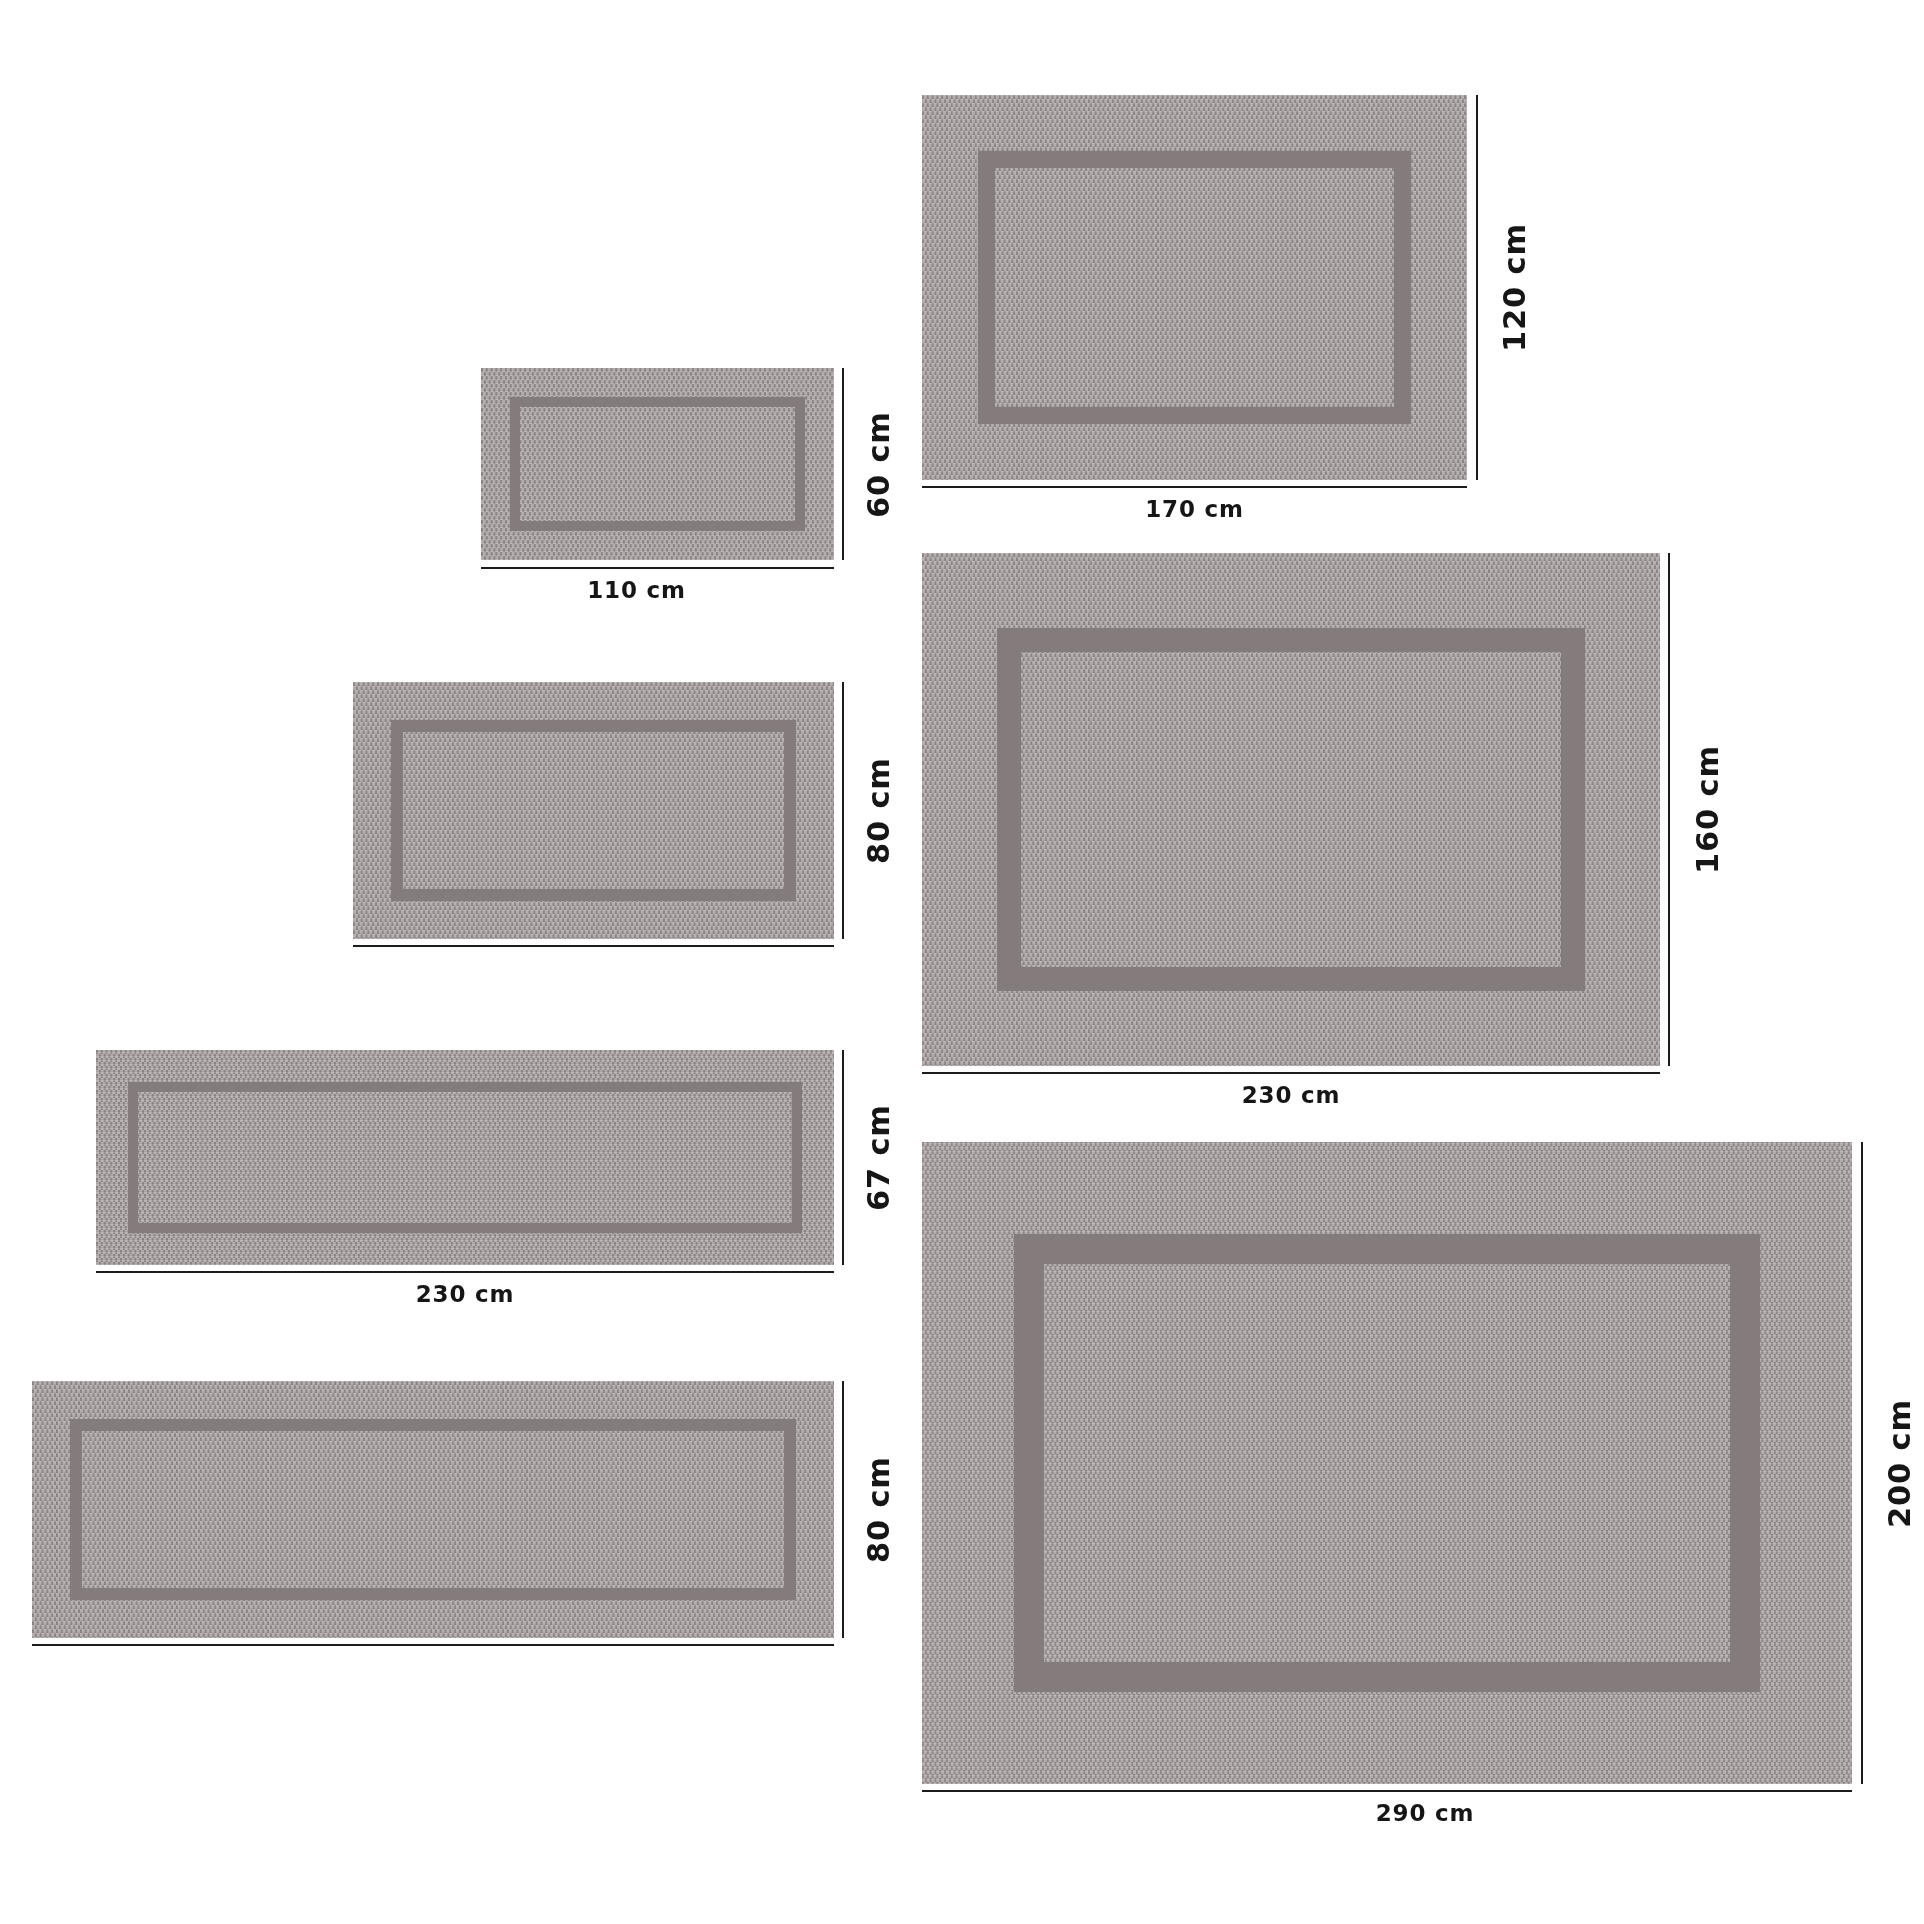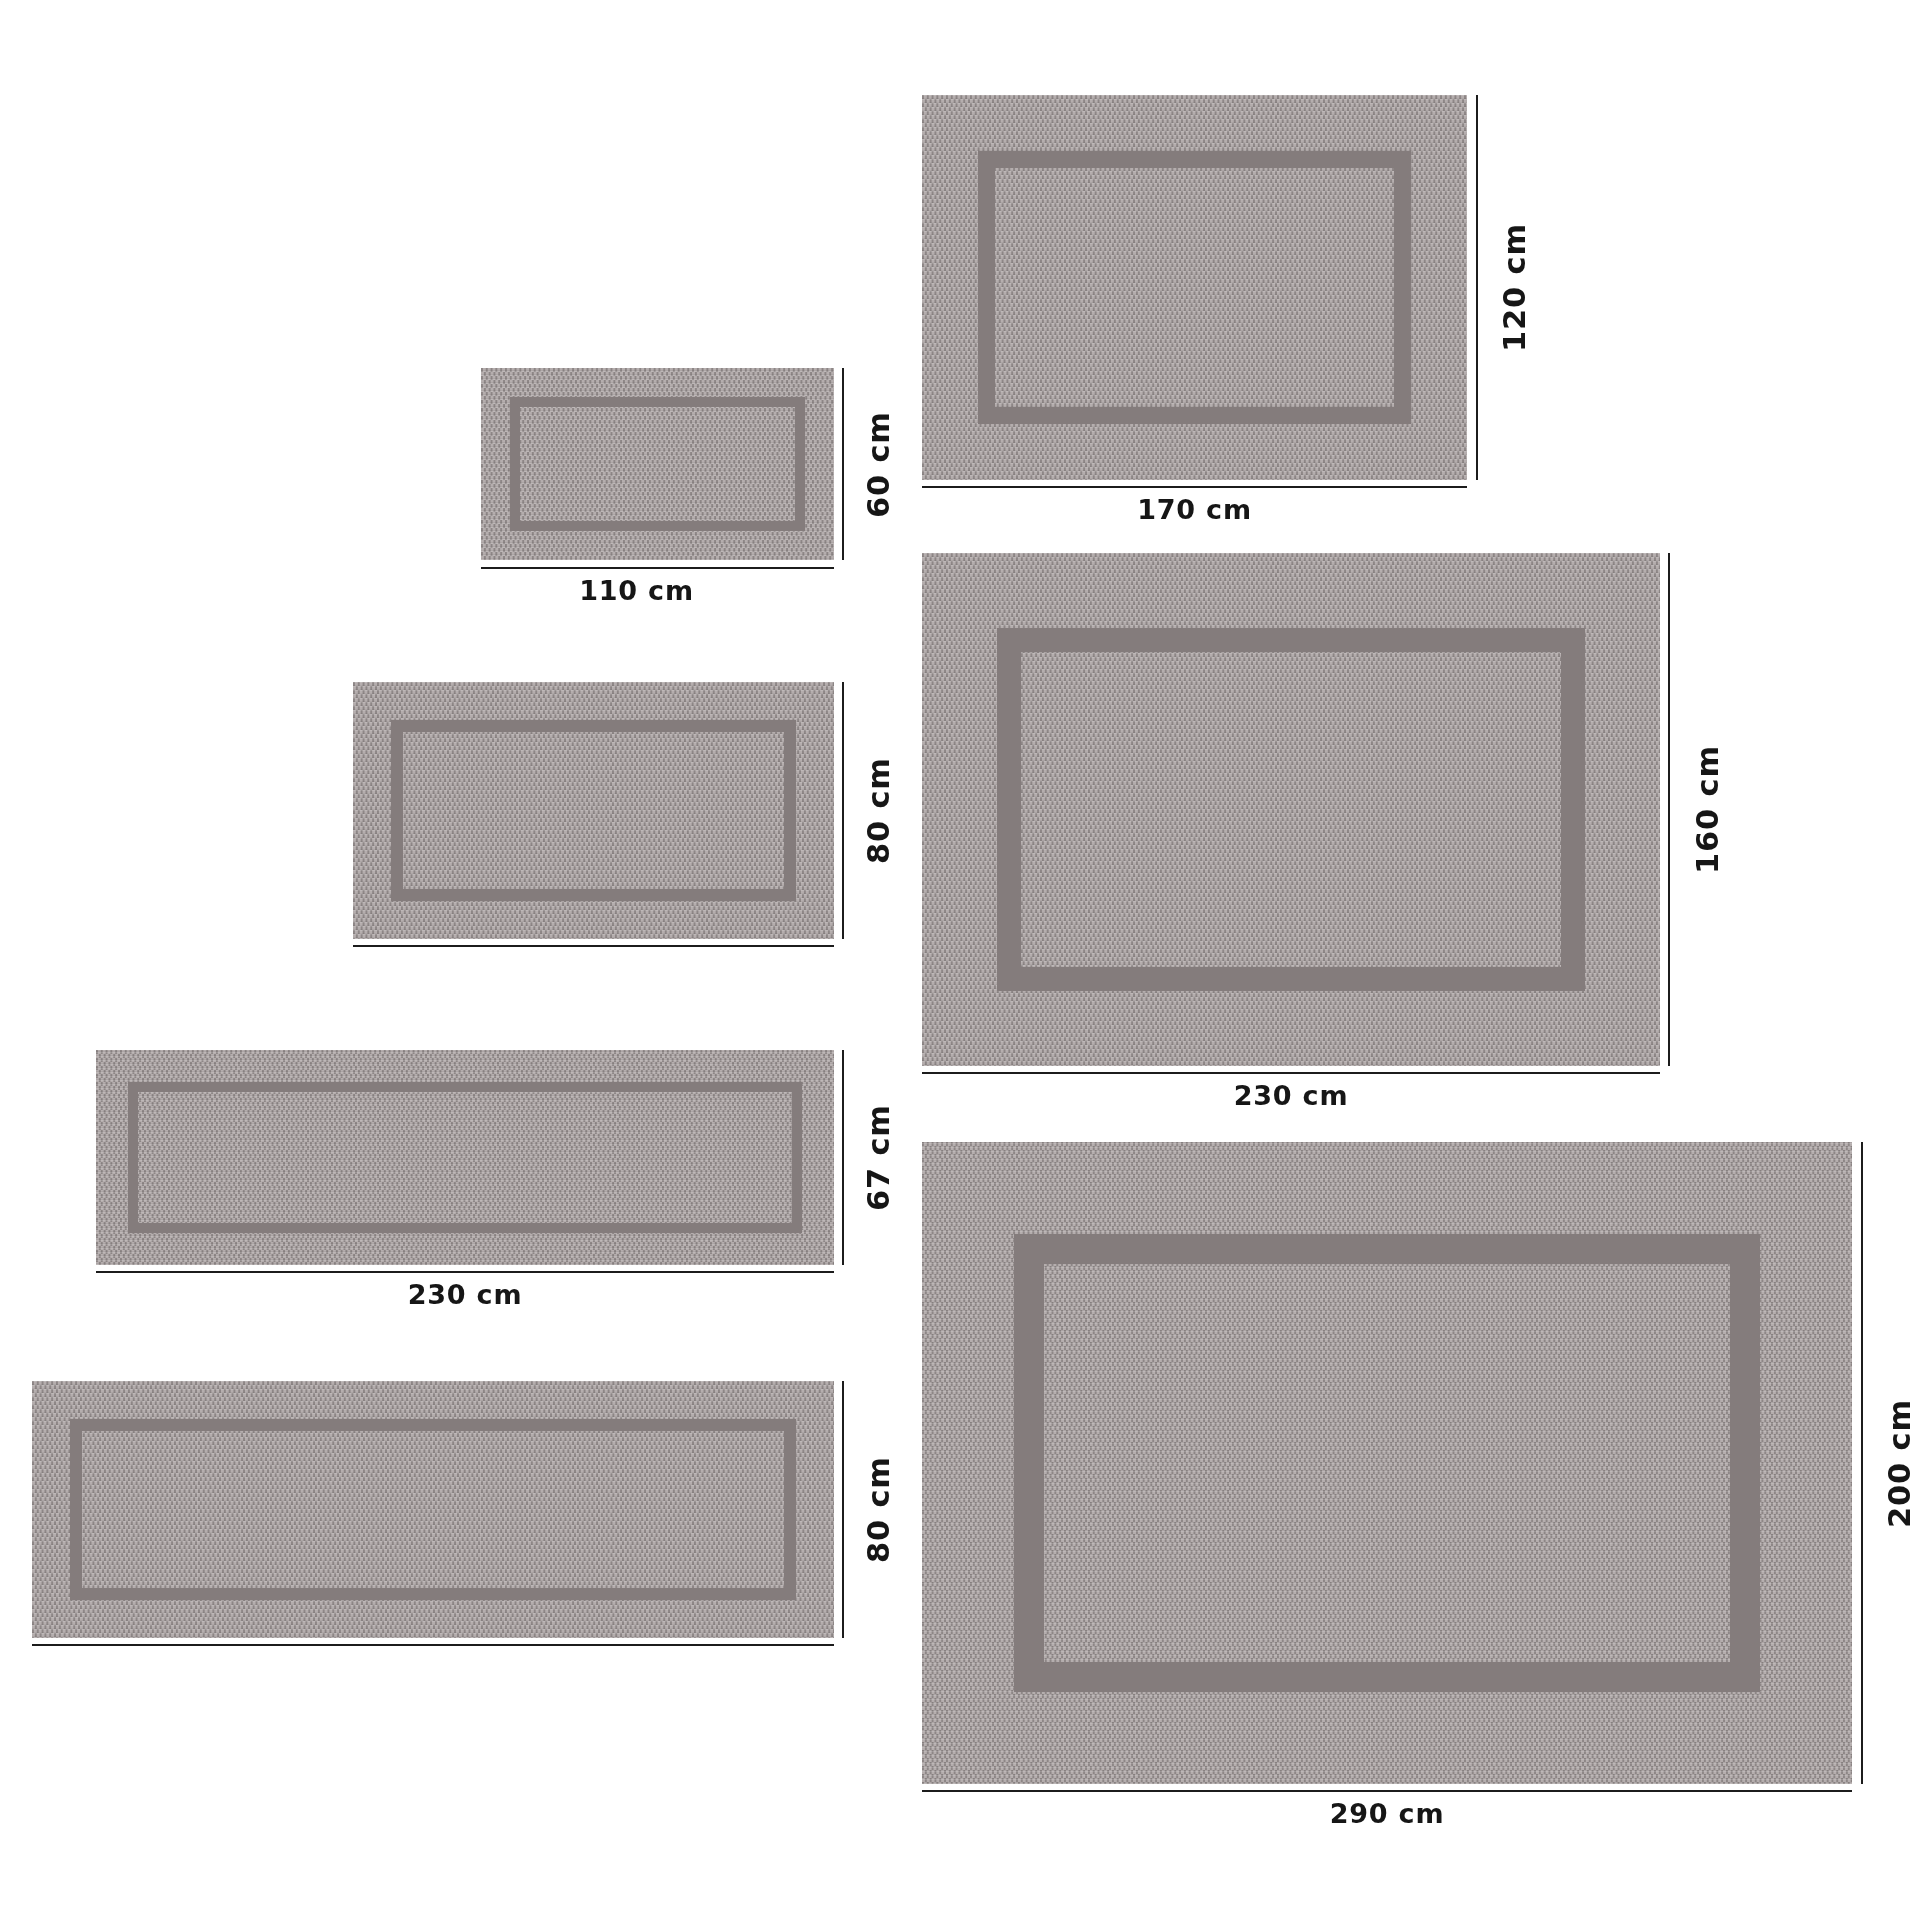--- a/index.html
+++ b/index.html
@@ -24,21 +24,21 @@
     background:transparent;
   }
   .dline{
     position:absolute;
     background:#1c1c1c;
   }
   .hlabel{
     position:absolute;
     text-align:center;
     font-weight:700;
-    font-size:27px;
+    font-size:23px;
     letter-spacing:0.8px;
     color:#161616;
     line-height:37px;
     height:37px;
   }
   .vlabel{
     position:absolute;
     display:flex;
     align-items:center;
     justify-content:center;
@@ -116,16 +116,16 @@
   <div class="hlabel" style="left:922px;top:1077px;width:738px;">230 cm</div>
 
   <div class="rug" style="left:922px;top:1142px;width:930px;height:642px;">
     <div class="band" style="inset:92px;border-width:30px;"></div>
   </div>
   <div class="dline" style="left:1861px;top:1142px;width:2.4px;height:642px;"></div>
   <div class="vlabel" style="left:1867px;top:1142px;width:64px;height:642px;">
     <span>200 cm</span>
   </div>
   <div class="dline" style="left:922px;top:1790px;width:930px;height:2.4px;"></div>
-  <div class="hlabel" style="left:922px;top:1795px;width:930px;">290 cm</div>
+  <div class="hlabel" style="left:960px;top:1795px;width:930px;">290 cm</div>
 
 </div>
 
 
 </body></html>

